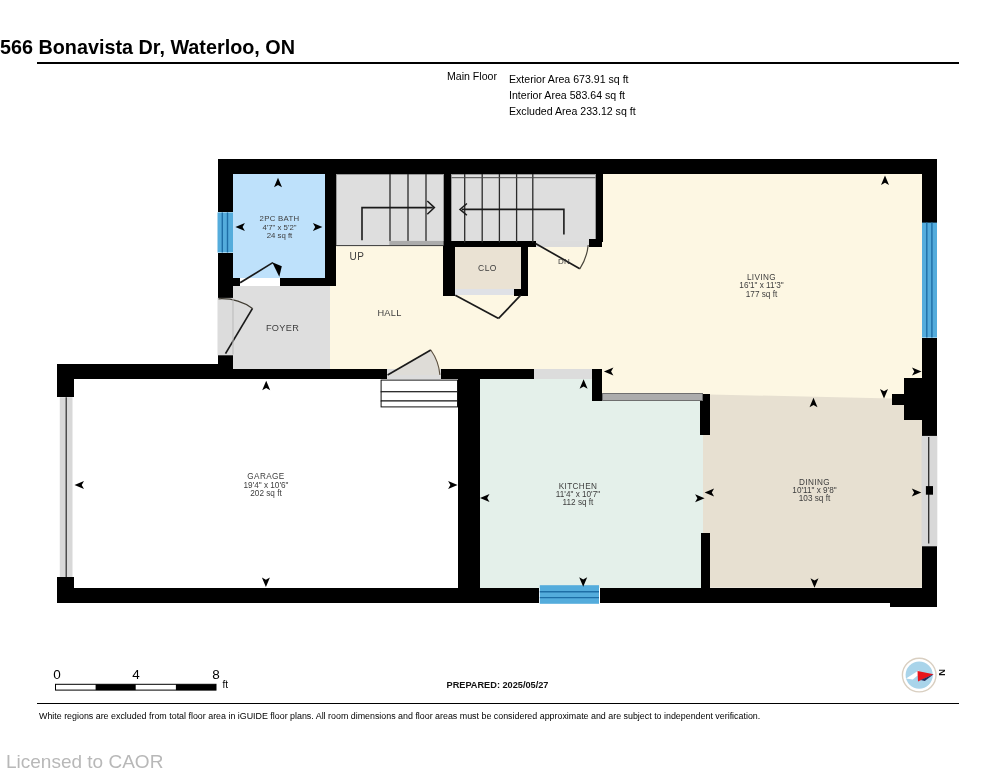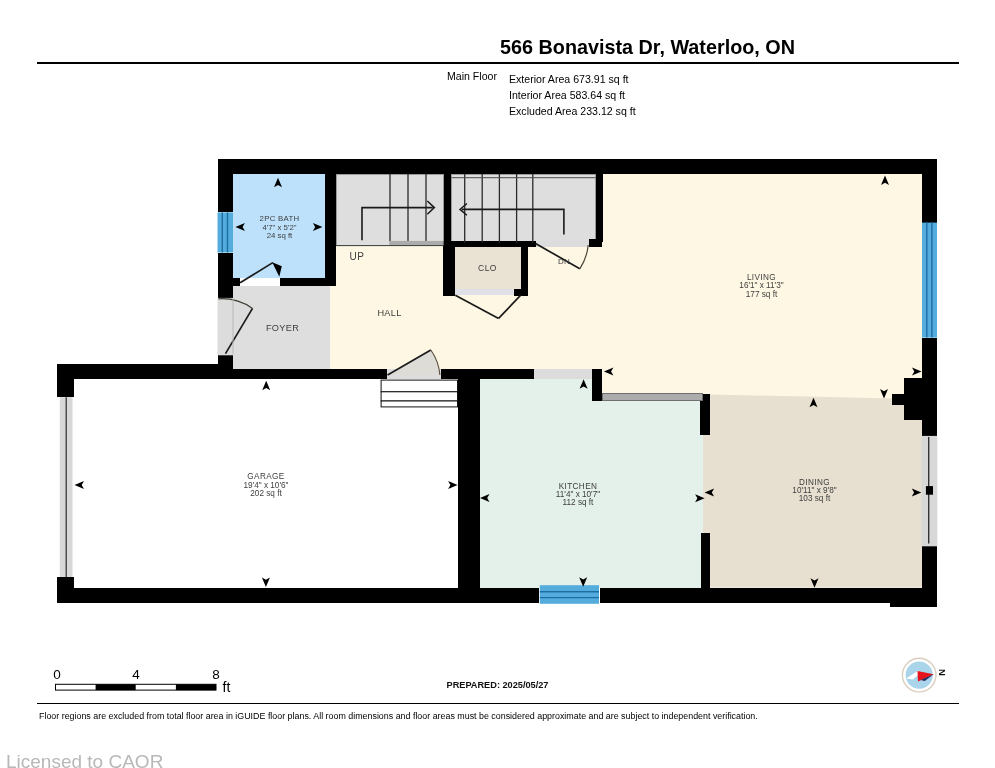--- a/index.html
+++ b/index.html
@@ -3,21 +3,21 @@
 <meta charset="utf-8">
 <style>
   html,body{margin:0;padding:0;}
   body{width:995px;height:768px;position:relative;background:#ffffff;
        font-family:"Liberation Sans", sans-serif;overflow:hidden;}
   .abs{position:absolute;}
 </style>
 </head>
 <body>
 
-<div class="abs" style="left:0;top:36px;width:795px;text-align:right;font-size:19.8px;font-weight:bold;color:#000;">566 Bonavista Dr, Waterloo, ON</div>
+<div class="abs" style="left:0;top:36px;width:795px;text-align:left;font-size:19.8px;font-weight:bold;color:#000;">566 Bonavista Dr, Waterloo, ON</div>
 
 <div class="abs" style="left:37px;top:62.3px;width:922px;height:1.9px;background:#000;"></div>
 
 <div class="abs" style="left:297px;top:70px;width:200px;text-align:right;font-size:10.6px;font-weight:normal;color:#000;">Main Floor</div>
 
 <div class="abs" style="left:509px;top:70.5px;font-size:10.6px;color:#000;line-height:16px;">Exterior Area 673.91 sq ft<br>Interior Area 583.64 sq ft<br>Excluded Area 233.12 sq ft</div>
 
 <svg class="abs" style="left:0;top:0;" width="995" height="768" viewBox="0 0 995 768">
 <g id="plan" shape-rendering="crispEdges">
 
@@ -284,30 +284,30 @@
 <div class="abs" style="left:52px;top:666.5px;width:10px;text-align:center;font-size:13.5px;">0</div>
 <div class="abs" style="left:131px;top:666.5px;width:10px;text-align:center;font-size:13.5px;">4</div>
 <div class="abs" style="left:211px;top:666.5px;width:10px;text-align:center;font-size:13.5px;">8</div>
 
 <svg class="abs" style="left:54px;top:683px;" width="170" height="9" viewBox="0 0 170 9">
   <rect x="1.5" y="1.3" width="160.5" height="5.8" fill="#ffffff" stroke="#000" stroke-width="1"></rect>
   <rect x="41.6" y="1.3" width="40.1" height="5.8" fill="#000"></rect>
   <rect x="121.9" y="1.3" width="40.1" height="5.8" fill="#000"></rect>
 </svg>
 
-<div class="abs" style="left:222.5px;top:678.5px;font-size:14px;">ft</div>
+<div class="abs" style="left:222.5px;top:678.5px;font-size:10px;">ft</div>
 
 <div class="abs" style="left:0;top:679.5px;width:995px;text-align:center;font-size:9.2px;font-weight:bold;color:#111;">PREPARED: 2025/05/27</div>
 
 <svg class="abs" style="left:898px;top:654px;" width="60" height="44" viewBox="0 0 60 44">
   <circle cx="21.2" cy="21.1" r="16.8" fill="#ffffff" stroke="#d9cfc1" stroke-width="1.4"></circle>
   <circle cx="21.2" cy="21.1" r="13.6" fill="#a9d4ea"></circle>
   <polygon points="8,24.6 21,16.3 19.6,21.5 14.8,25.4" fill="#ffffff"></polygon>
   <polygon points="19.5,16.9 35.6,20.2 20,27.4" fill="#e8141c"></polygon>
   <polygon points="22.6,26 35.6,20.2 26.8,27" fill="#272a5a"></polygon>
   <text x="43.5" y="21.5" font-size="9.5" font-weight="bold" fill="#111" transform="rotate(90 43.5 18.5)" text-anchor="middle">N</text>
 </svg>
 
 <div class="abs" style="left:37px;top:702.7px;width:922px;height:1.7px;background:#000;"></div>
 
-<div class="abs" style="left:39px;top:711px;font-size:8.9px;color:#000;">Floor regions are excluded from total floor area in iGUIDE floor plans. All room dimensions and floor areas must be considered approximate and are subject to independent verification.</div>
+<div class="abs" style="left:39px;top:711px;font-size:8.9px;color:#000;">White regions are excluded from total floor area in iGUIDE floor plans. All room dimensions and floor areas must be considered approximate and are subject to independent verification.</div>
 
 <div class="abs" style="left:6px;top:751px;font-size:19px;color:#b8b8b8;">Licensed to CAOR</div>
 
 </body></html>

